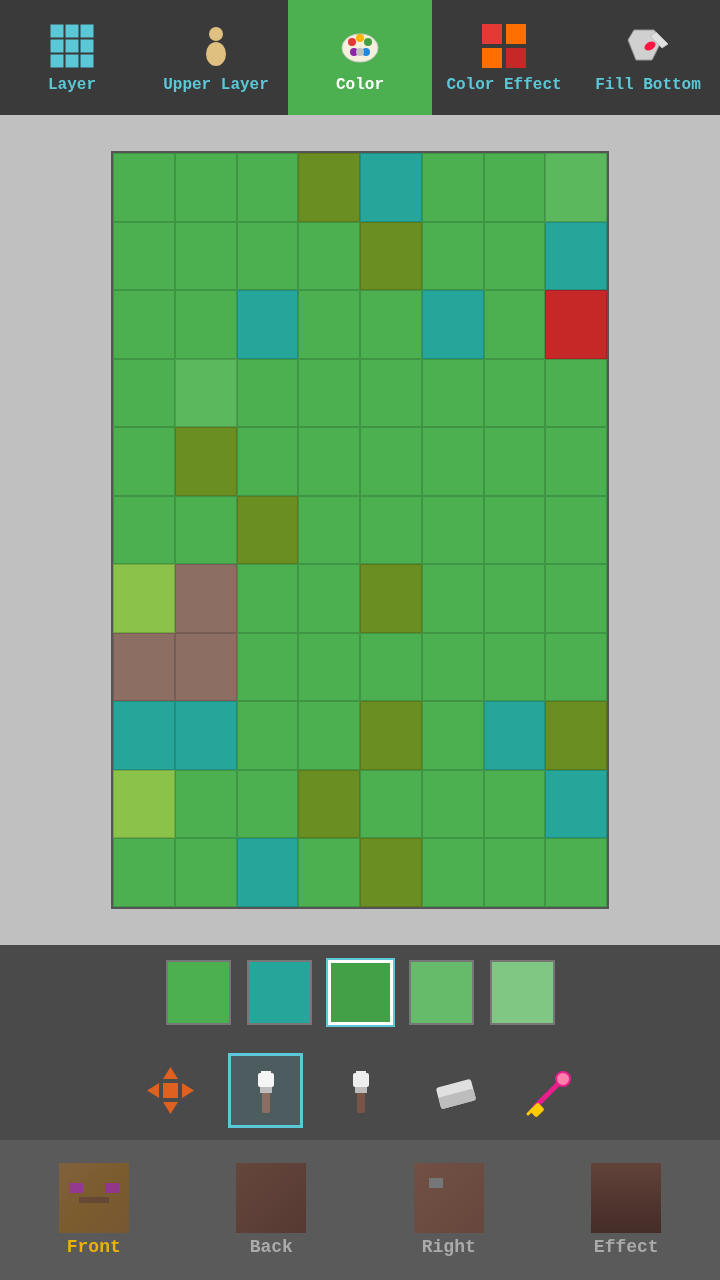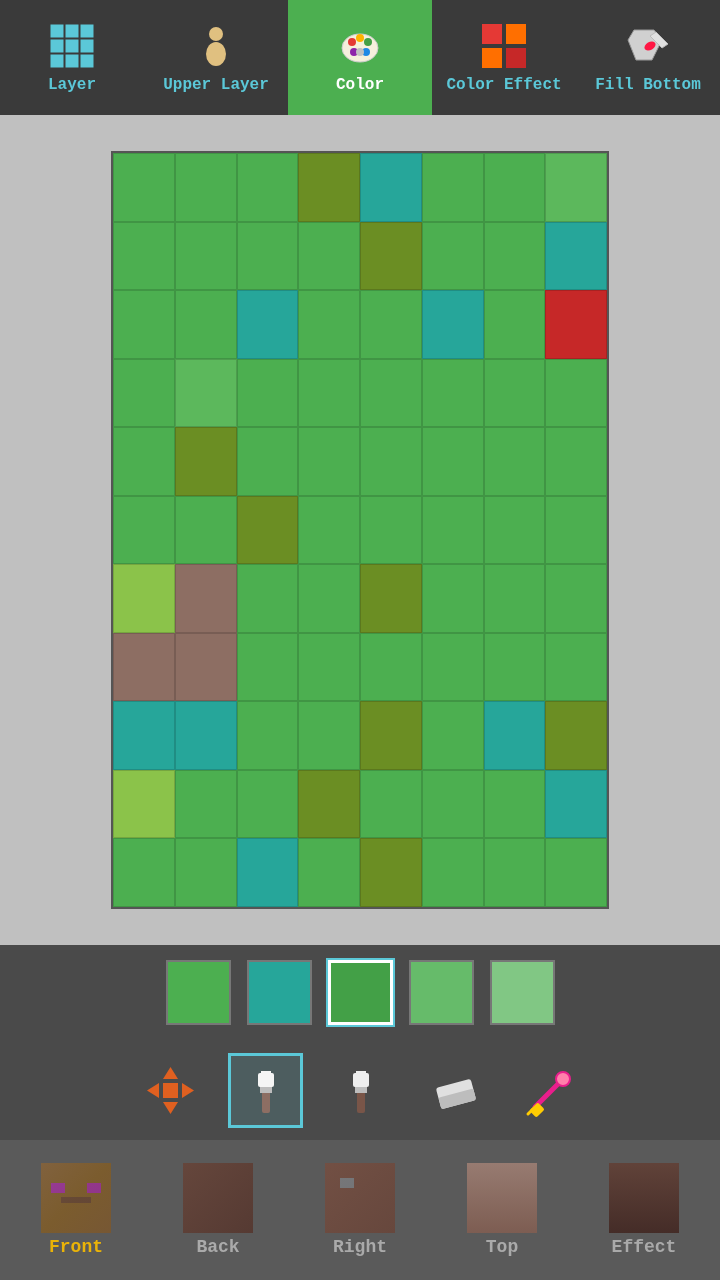--- a/index.html
+++ b/index.html
@@ -410,26 +410,20 @@
 
   <div class="face-item">
     <div class="face-thumb" style="background:#6d4c41; width:70px; height:70px;">
       <div style="position:absolute;top:15px;left:15px;width:14px;height:10px;background:#78909c;"></div>
       <div style="position:absolute;top:0;left:0;width:70px;height:70px;background:linear-gradient(135deg,#795548,#5d4037);opacity:0.4;"></div>
     </div>
     <span class="face-label">Right</span>
   </div>
 
 
-  <div class="face-item">
-    <div class="face-thumb" style="background:#8d6e63; width:70px; height:70px;">
-      <div style="position:absolute;top:0;left:0;width:70px;height:70px;background:linear-gradient(180deg,#a1887f 0%,#6d4c41 100%);opacity:0.5;"></div>
-    </div>
-    <span class="face-label">Top</span>
-  </div>
 
   <div class="face-item">
     <div class="face-thumb" style="background:#4e342e; width:70px; height:70px;">
       <div style="position:absolute;top:0;left:0;width:70px;height:70px;background:linear-gradient(180deg,#6d4c41 0%,#3e2723 100%);opacity:0.6;"></div>
     </div>
     <span class="face-label">Effect</span>
   </div>
 
 </div>
 

